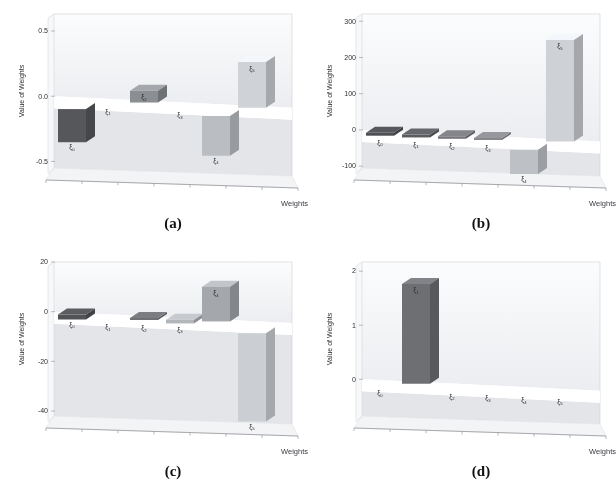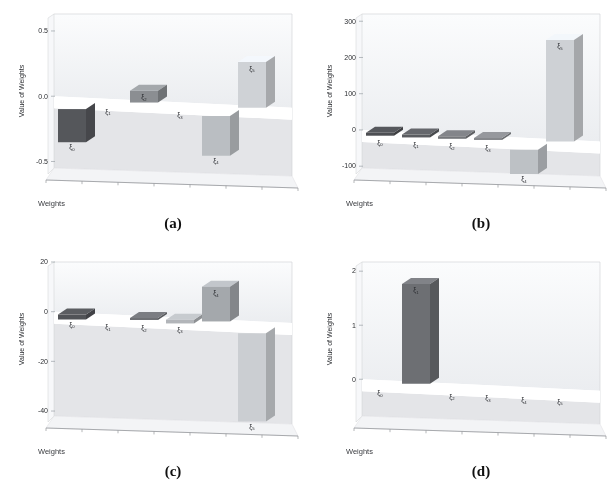--- a/index.html
+++ b/index.html
@@ -1,20 +1,20 @@
 <!DOCTYPE html>
 <html><head>
 <meta charset="utf-8">
 <style>
   html,body{margin:0;padding:0;background:#ffffff;}
   body{width:616px;height:496px;overflow:hidden;font-family:"Liberation Sans",sans-serif;}
   .figure-grid{display:grid;grid-template-columns:308px 308px;grid-template-rows:248px 248px;width:616px;height:496px;}
   .panel{margin:0;padding:0;width:308px;height:248px;position:relative;}
   .scene{display:block;}
-  .xlabel{width:308px;box-sizing:border-box;padding-left:38px;text-align:left;
+  .xlabel{width:308px;box-sizing:border-box;padding-left:38px;text-align:right;
           font-size:7.5px;color:#3a3c40;margin-top:3px;}
   .caption{width:308px;box-sizing:border-box;padding-left:38px;text-align:center;
            font-family:"Liberation Serif",serif;font-weight:bold;font-size:15px;color:#111;margin-top:7px;}
 </style>
 </head>
 <body>
 
 <div class="figure-grid">
 
   <figure class="panel">

